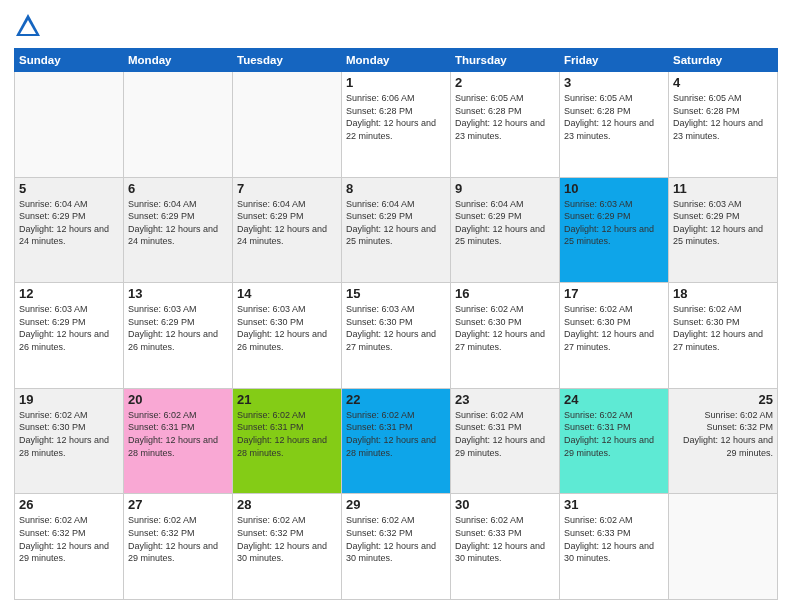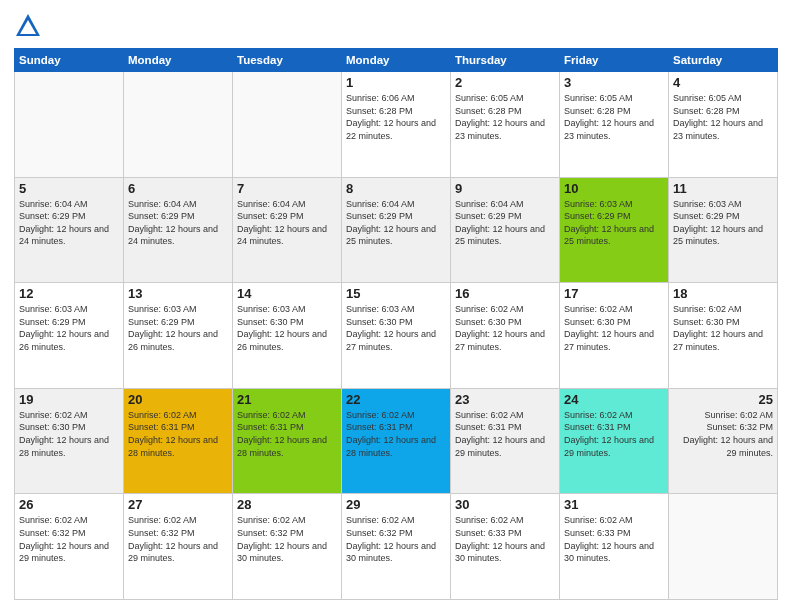--- a/index.html
+++ b/index.html
@@ -193,21 +193,21 @@
 Daylight: 12 hours
 and 25 minutes.</div>
           </td>
           <td style="background: rgb(240, 240, 240);">
             <span class="day-num">9</span>
             <div class="day-info">Sunrise: 6:04 AM
 Sunset: 6:29 PM
 Daylight: 12 hours
 and 25 minutes.</div>
           </td>
-          <td style="background: #84cc16;">
+          <td style="background: #0ea5e9;">
             <span class="day-num">10</span>
             <div class="day-info">Sunrise: 6:03 AM
 Sunset: 6:29 PM
 Daylight: 12 hours
 and 25 minutes.</div>
           </td>
           <td style="background: rgb(240, 240, 240);">
             <span class="day-num">11</span>
             <div class="day-info">Sunrise: 6:03 AM
 Sunset: 6:29 PM
@@ -267,21 +267,21 @@
           </td>
         </tr>
         <tr>
           <td style="background: rgb(240, 240, 240);">
             <span class="day-num">19</span>
             <div class="day-info">Sunrise: 6:02 AM
 Sunset: 6:30 PM
 Daylight: 12 hours
 and 28 minutes.</div>
           </td>
-          <td style="background: #eab308;">
+          <td style="background: #f9a8d4;">
             <span class="day-num">20</span>
             <div class="day-info">Sunrise: 6:02 AM
 Sunset: 6:31 PM
 Daylight: 12 hours
 and 28 minutes.</div>
           </td>
           <td style="background: #84cc16;">
             <span class="day-num">21</span>
             <div class="day-info">Sunrise: 6:02 AM
 Sunset: 6:31 PM

